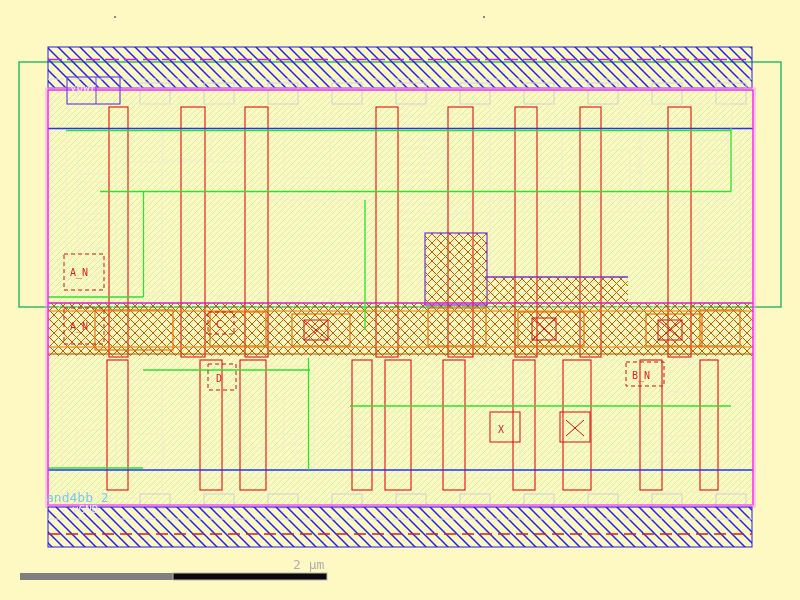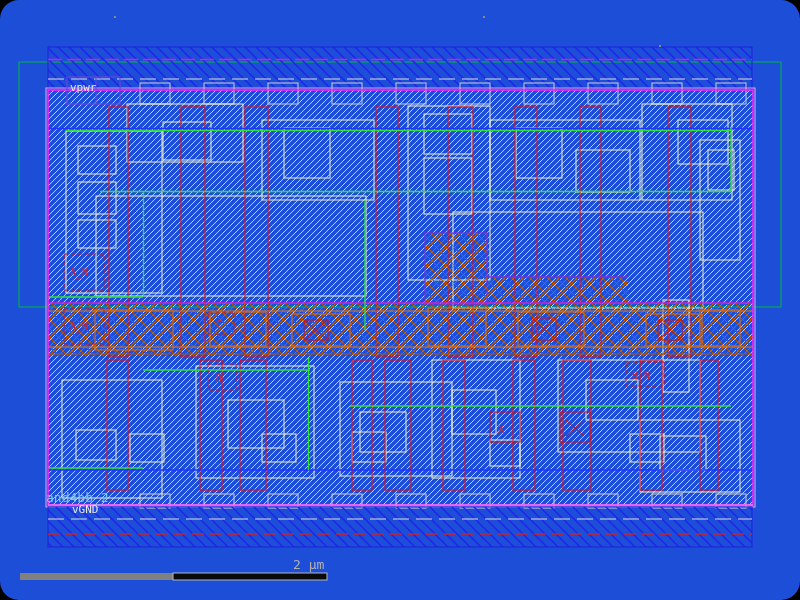--- a/index.html
+++ b/index.html
@@ -1,17 +1,17 @@
 <!DOCTYPE html>
 <html><head>
 <meta charset="utf-8">
 <style>
   html,body{margin:0;padding:0;background:#000;}
-  .stage{position:relative;width:800px;height:600px;background:#1d4ed8;overflow:hidden;
-         font-family:"DejaVu Sans Mono","Liberation Mono",monospace;border-radius:19px;}
+  .stage{position:relative;width:800px;height:600px;background:#fef9c3;overflow:hidden;
+         font-family:"DejaVu Sans Mono","Liberation Mono",monospace;}
   svg{display:block;}
   text{font-family:"DejaVu Sans Mono","Liberation Mono",monospace;}
 </style>
 </head>
 <body>
 
 <div class="stage">
 <svg width="800" height="600" viewBox="0 0 800 600">
 
   <defs>

